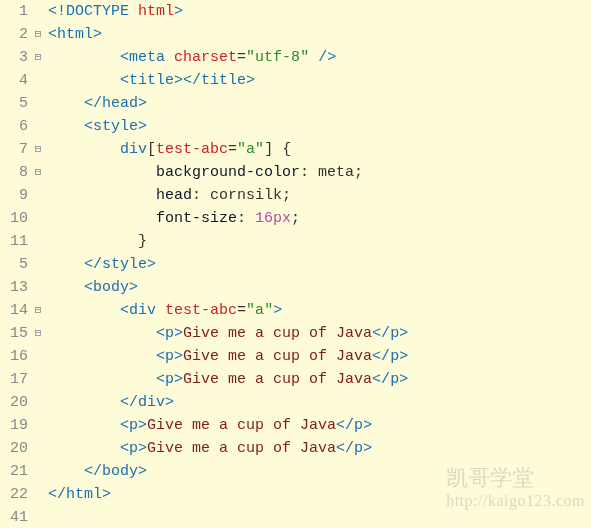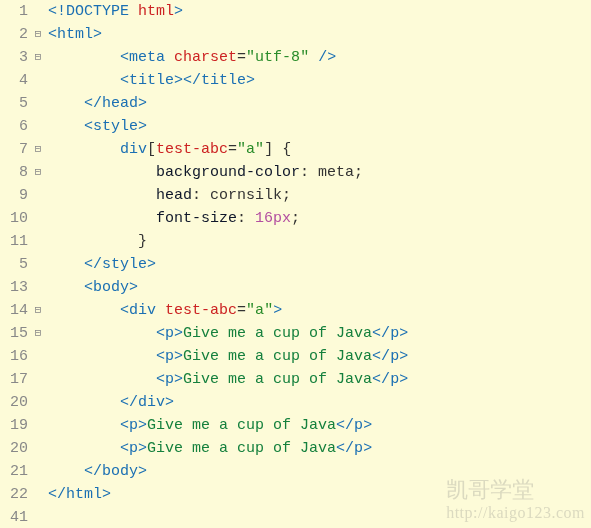--- a/index.html
+++ b/index.html
@@ -31,25 +31,25 @@
 .code { padding-left: 4px; }
 .code .row { white-space: pre; height: 23px; }
 .tag { color: #1a6fb3; }
 .attr { color: #c22; }
 .str { color: #2a8c2a; }
 .prop { color: #0f172a; }
 .valkw { color: #333; }
 .num { color: #b34fa0; }
 .sel { color: #1a6fb3; }
 .punct { color: #333; }
-.txt { color: #15803d; }
+.txt { color: #7f1d1d; }
 .watermark {
   position: absolute;
   right: 6px;
-  bottom: 4px;
+  bottom: 16px;
   font-size: 22px;
   color: rgba(120,120,120,0.25);
   font-family: 'SimSun', serif;
   pointer-events: none;
 }
 .watermark .sub {
   display: block;
   font-size: 16px;
   text-align: right;
   letter-spacing: 0.5px;

